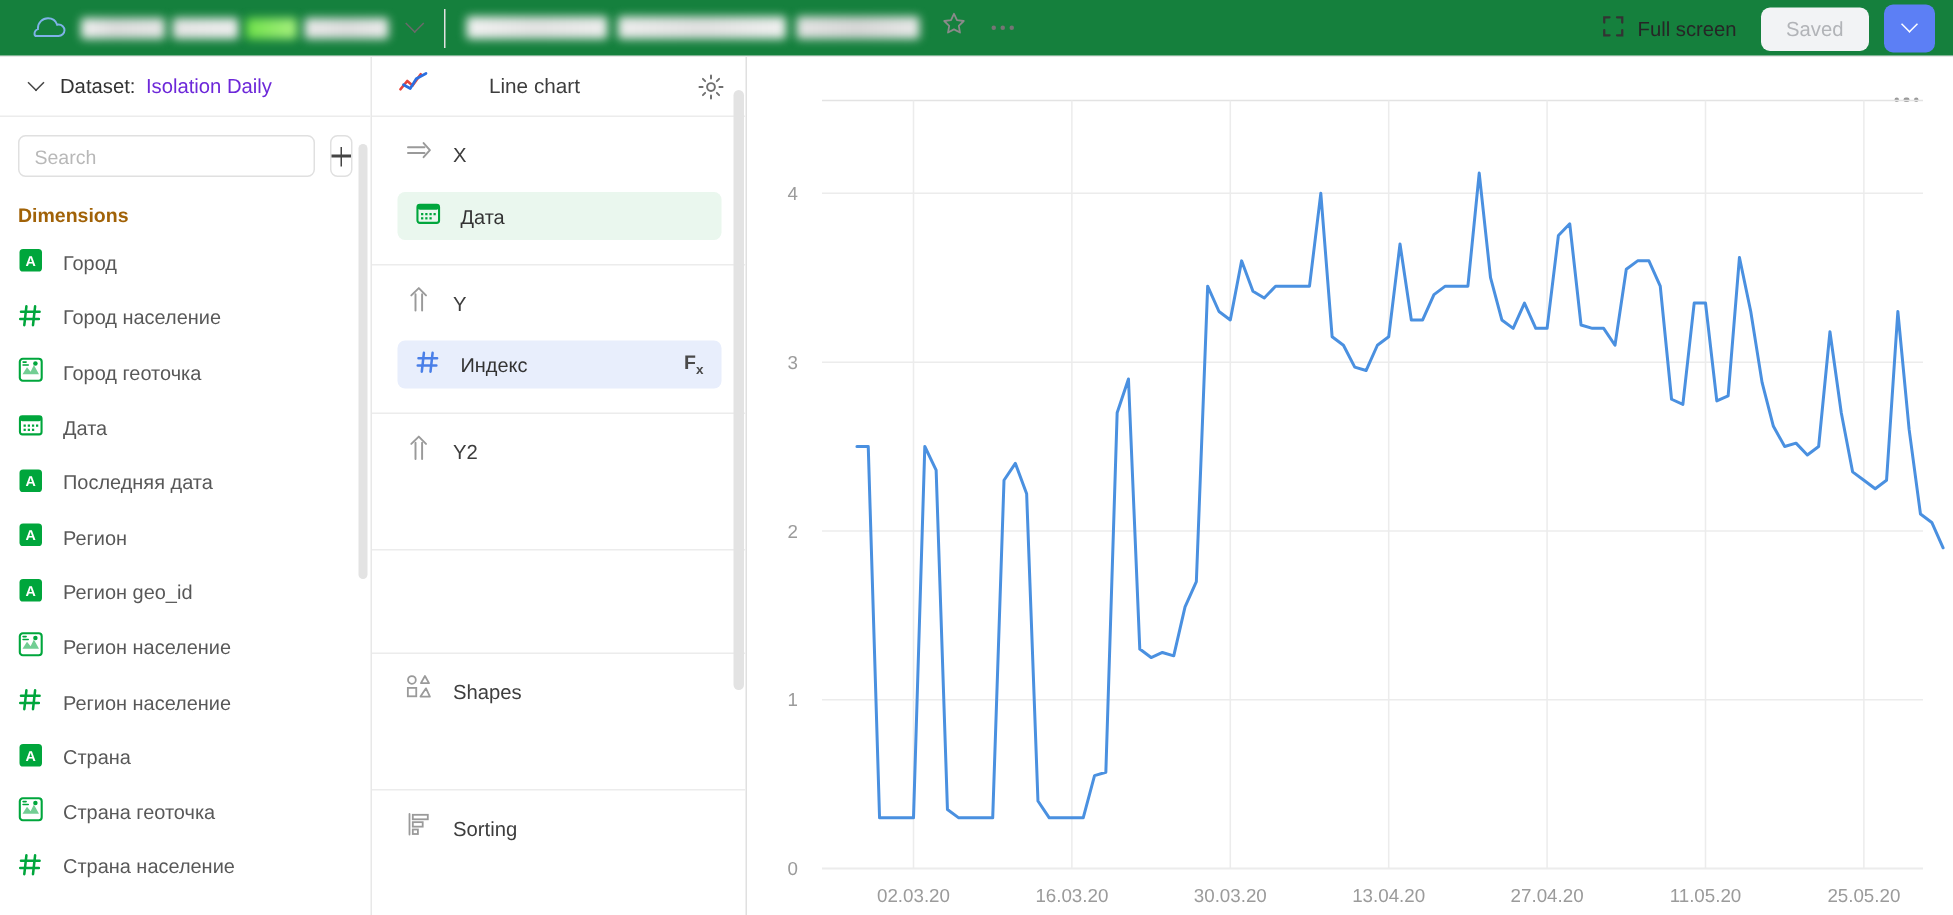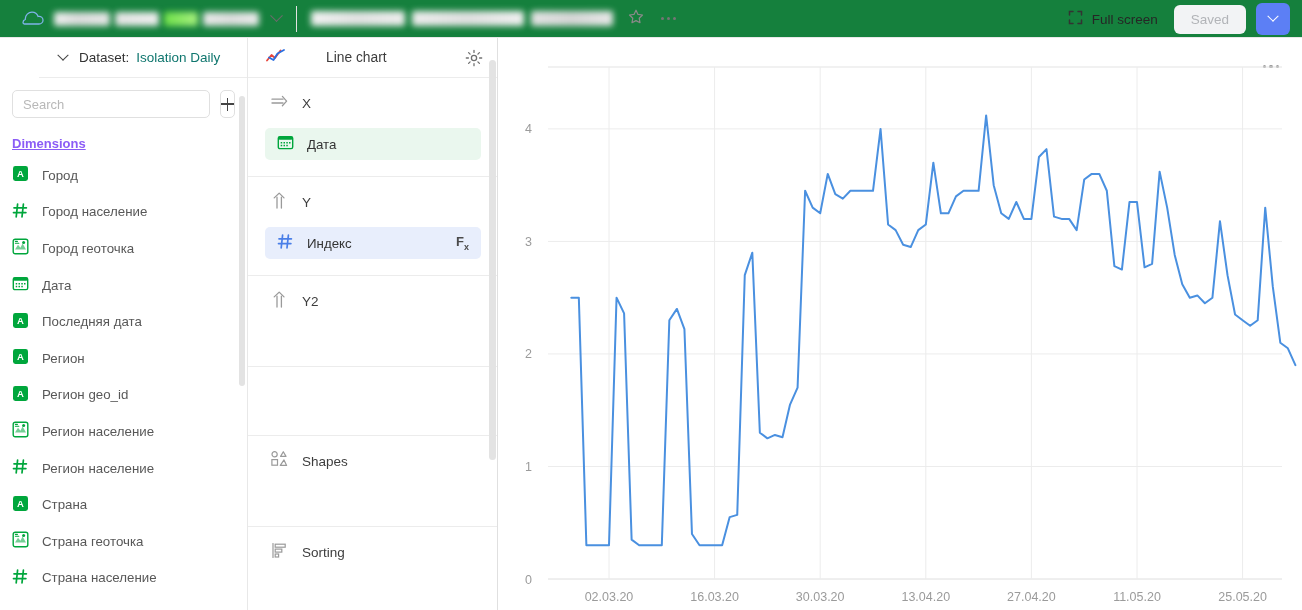--- a/index.html
+++ b/index.html
@@ -63,44 +63,44 @@
     transform: rotate(45deg) translate(-2px,-2px);
   }
 
   
   #left-panel {
     position:absolute; left:0; top:38px; width:248px; height:572px;
     background:#fff; border-right:1px solid #e8e8e8; overflow:hidden;
   }
   #dataset-header {
     height: 40px; display:flex; align-items:center; gap: 12px;
-    padding-left: 20px; border-bottom: 1px solid #ececec; cursor:pointer;margin-left:39px;
+    padding-left: 20px; border-bottom: 1px solid #ececec; cursor:pointer;
   }
   .chev-sm { width: 8px; height: 8px; border-right: 1.6px solid #444; border-bottom: 1.6px solid #444;
     transform: rotate(45deg) translate(-2px,-2px); }
   #dataset-label { font-size: 13.5px; color: #333; }
-  #dataset-name { font-size: 13.5px; color: #0f766e; margin-left: -5px; text-align: center; }
+  #dataset-name { font-size: 13.5px; color: #6d28d9; margin-left: -5px; text-align: center; }
 
   #search-row { display:flex; align-items:center; gap: 10px; padding: 12px 14px 10px 12px; }
   #search-input {
     flex: 1; height: 28px; border: 1px solid #e0e0e0; border-radius: 5px;
     padding: 0 10px; font-size: 13px; color:#333; outline:none;
     font-family: "Liberation Sans", sans-serif; background:#fff;
   }
   #search-input::placeholder { color:#b8b8b8; }
   #add-field-btn {
     width:28px; height:28px; border:1px solid #e0e0e0; border-radius:5px;
     display:flex; align-items:center; justify-content:center; cursor:pointer; background:#fff;
   }
   .plus-v { position:absolute; width:1.6px; height:13px; background:#444; }
   .plus-h { position:absolute; width:13px; height:1.6px; background:#444; }
   .plus-box { position:relative; width:13px; height:13px; display:flex; align-items:center; justify-content:center;}
 
   #dimensions-title {
-    font-size: 13px; font-weight: bold; color:#8b5cf6; padding: 8px 0 6px 12px; text-decoration: underline;
+    font-size: 13px; font-weight: bold; color:#a16207; padding: 8px 0 6px 12px;
   }
   .field-row {
     display:flex; align-items:center; gap: 13px; height: 36.6px;
     padding-left: 12px; cursor: grab; font-size: 13.3px; color:#585858;
   }
   .ficon { width:17px; height:17px; flex:none; }
 
   #left-scroll-track {
     position:absolute; right:2px; top:58px; width:6px; height:470px;
   }

